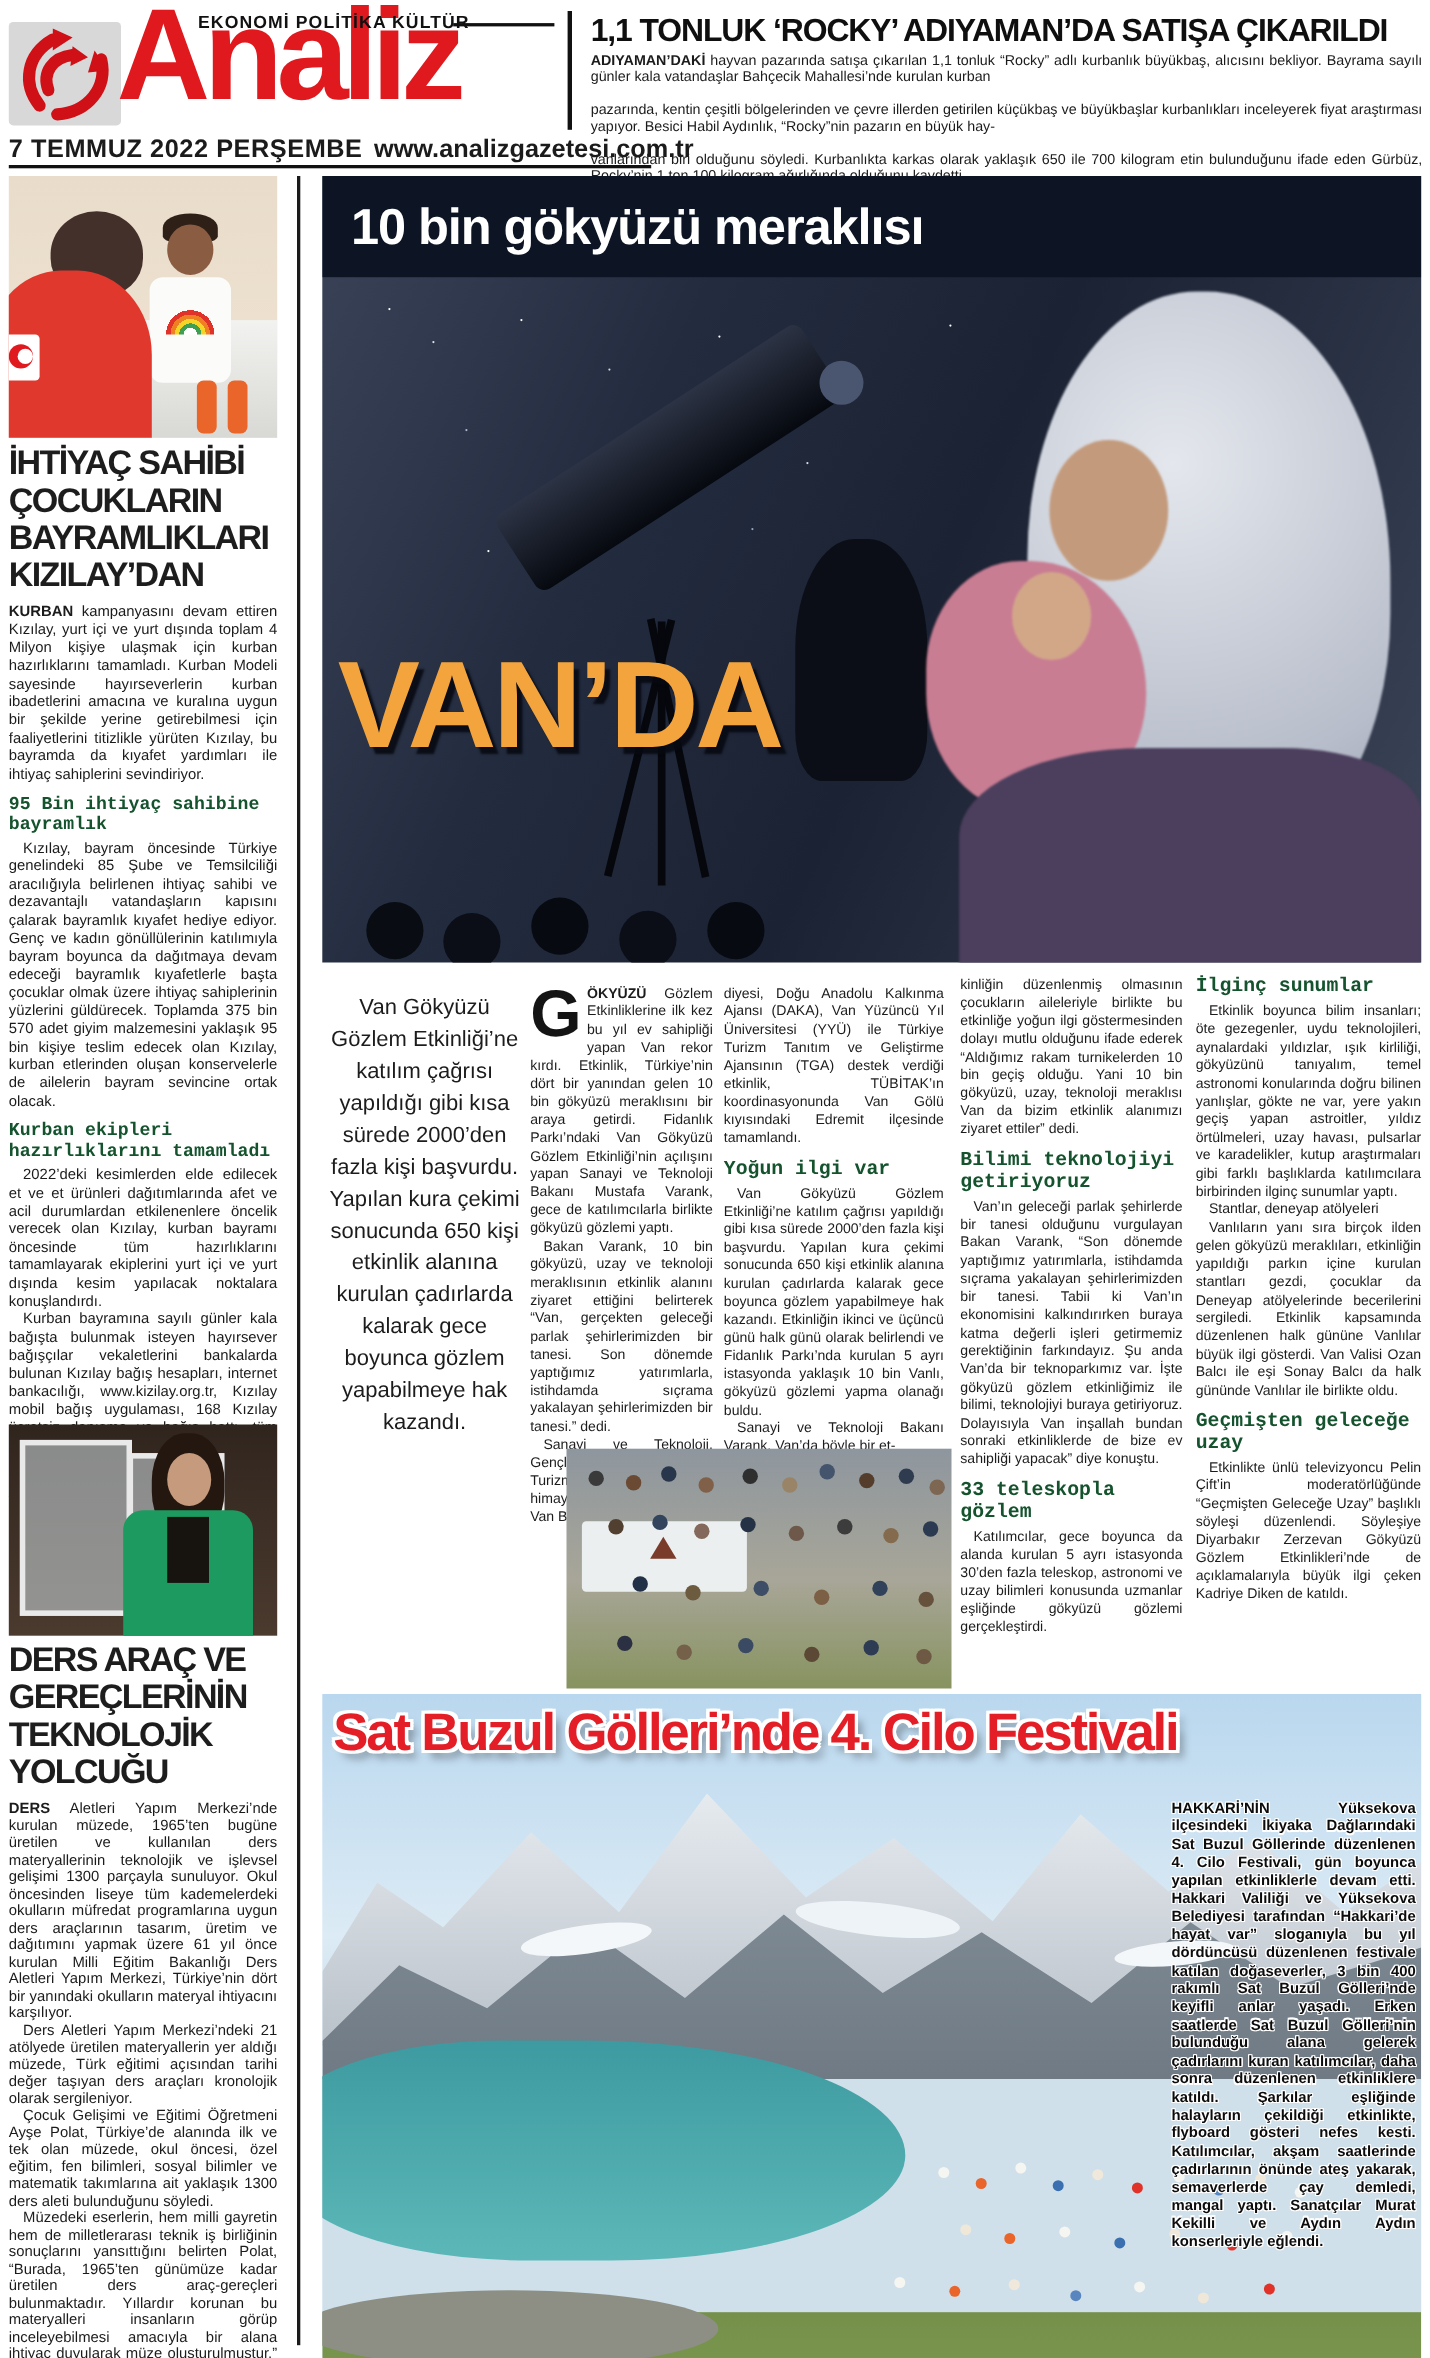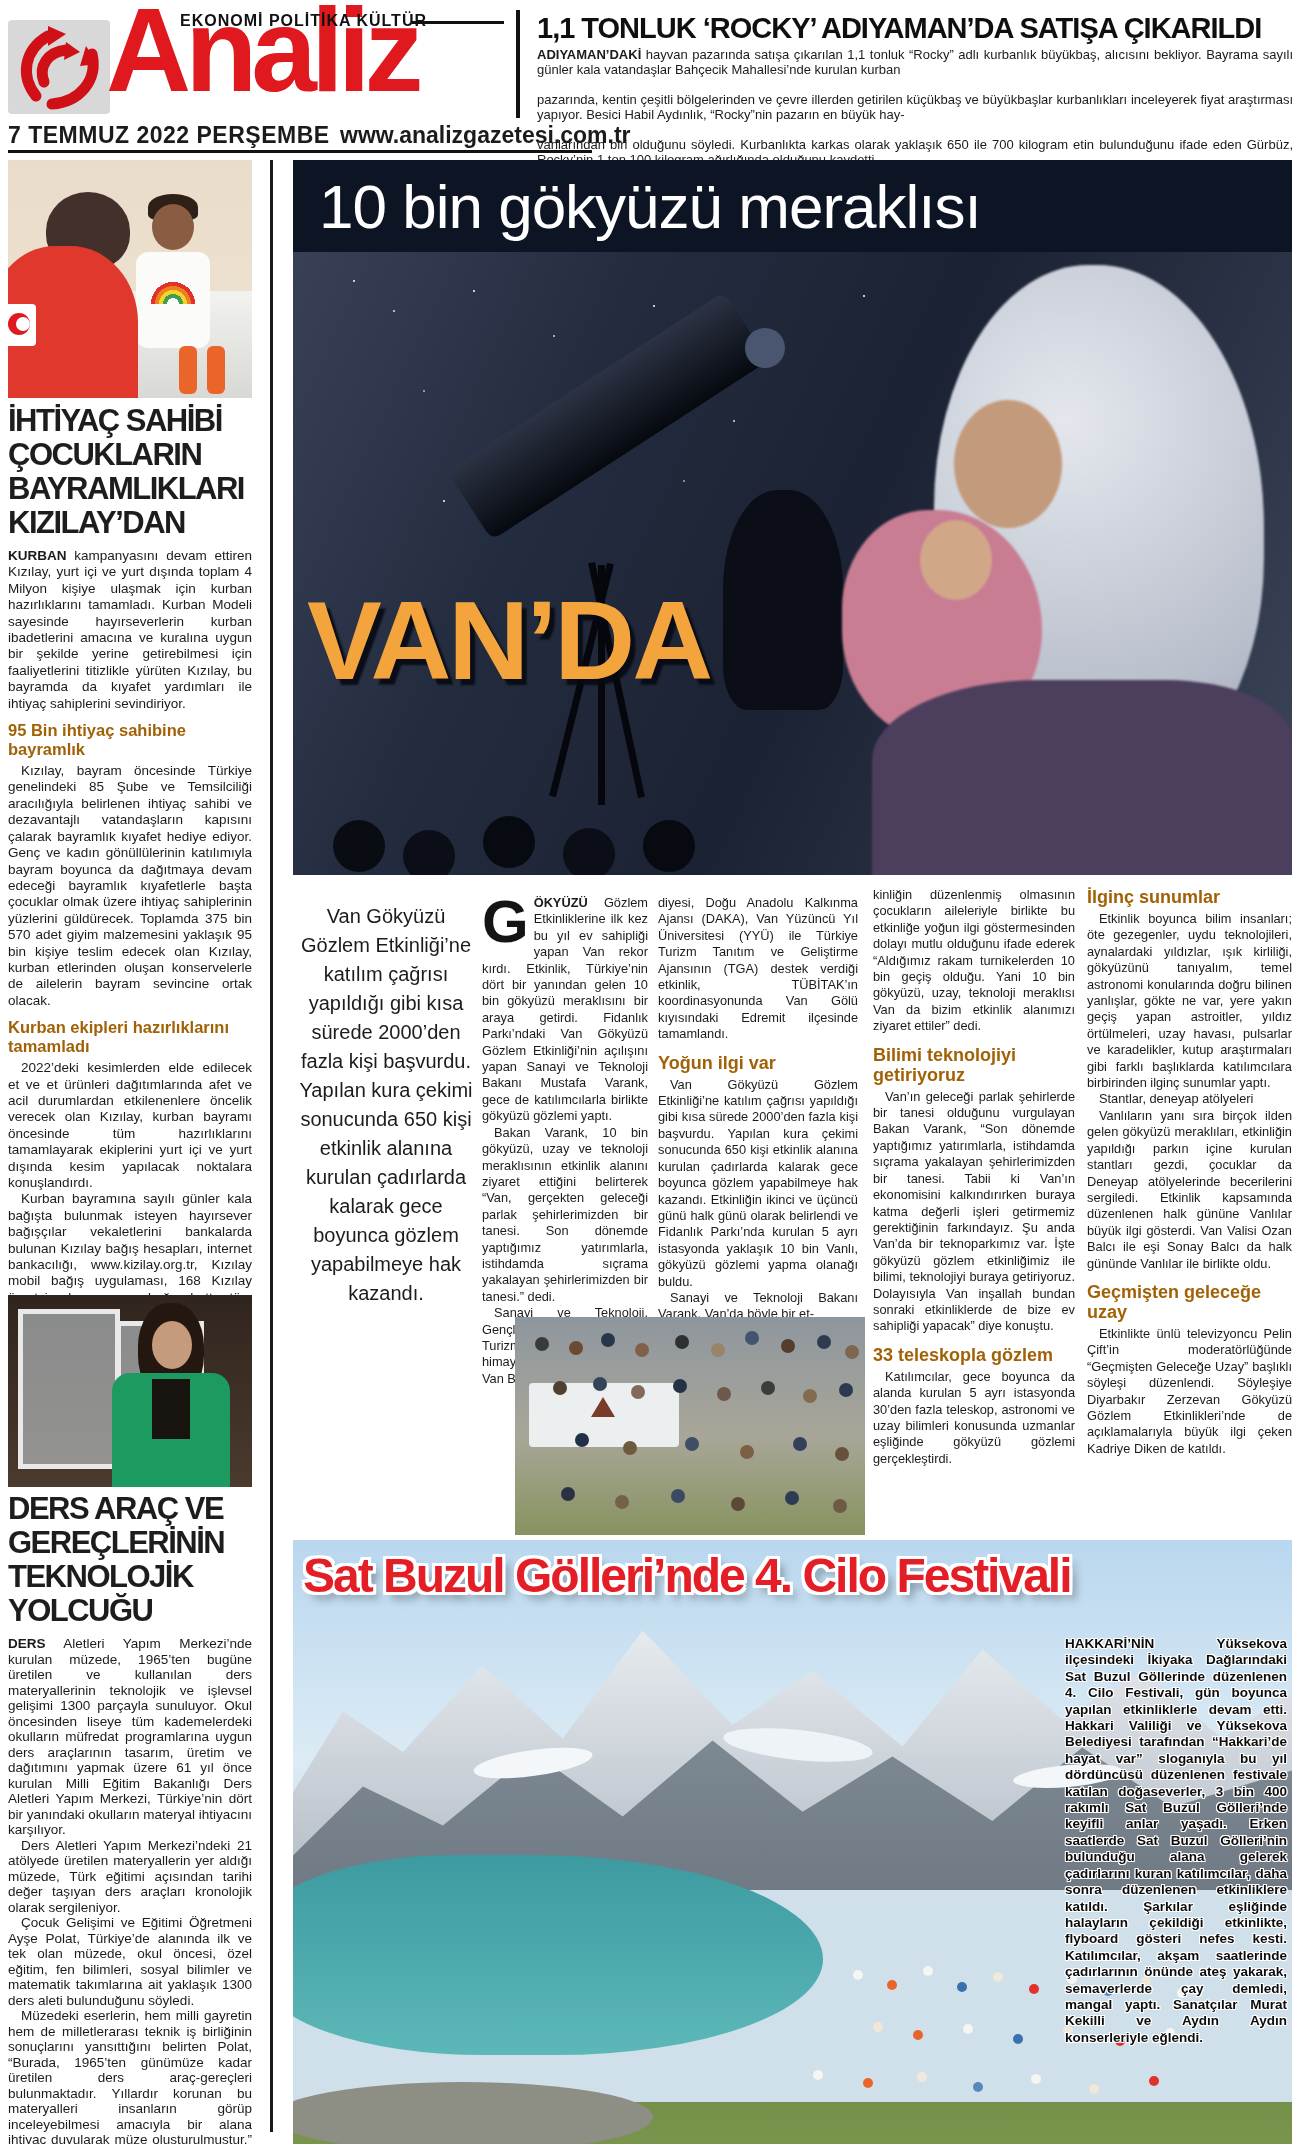--- a/index.html
+++ b/index.html
@@ -41,35 +41,35 @@
     background:radial-gradient(circle at 50% 100%, #ffffff 0 6px, #3f9e4f 6px 10px, #f5d327 10px 14px, #ef7f23 14px 18px, #e03229 18px 22px, transparent 22px);}
   .child-head{position:absolute;right:58px;top:44px;width:42px;height:46px;background:#8a5d43;border-radius:50%;}
   .child-hair{position:absolute;right:54px;top:34px;width:50px;height:26px;background:#2e1f17;border-radius:50% 50% 20% 20%;}
   .child-legs{position:absolute;right:55px;top:186px;width:18px;height:48px;background:#e9652a;border-radius:6px;box-shadow:28px 0 0 #e9652a;}
   
   .rail-article{left:8px;width:244px;}
   .kizilay-article{top:404px;}
   .rail-article h2{margin:0 0 8px 0;font-size:31px;line-height:34px;font-weight:bold;letter-spacing:-1.5px;color:#1d1d1d;}
   .rail-article p{margin:0;font-size:13.5px;line-height:16.4px;text-align:justify;}
   .rail-article p.ind{text-indent:13px;}
-  .red-sub{color:#a16207;font-weight:bold;font-size:16.5px;line-height:19px;margin:9px 0 4px 0;}
+  .red-sub{color:#14532d;font-weight:bold;font-size:16.5px;line-height:19px;margin:9px 0 4px 0;font-family:Liberation Mono, monospace;}
   .museum-photo{left:8px;top:1295px;width:244px;height:192px;background:linear-gradient(#30251e,#4b3a2e);}
   .case{position:absolute;background:rgba(210,222,228,.55);border:5px solid #e9e9e9;}
   .case.one{left:10px;top:14px;width:92px;height:150px;}
   .case.two{left:108px;top:26px;width:78px;height:130px;}
   .curator-hair{position:absolute;right:48px;top:8px;width:66px;height:96px;background:#241710;border-radius:45%;}
   .curator-face{position:absolute;right:60px;top:26px;width:40px;height:48px;background:#c69a7d;border-radius:50%;}
   .curator-jacket{position:absolute;right:22px;top:78px;width:118px;height:114px;background:#1c9a5f;border-radius:18px 18px 0 0;}
   .curator-top{position:absolute;right:62px;top:84px;width:38px;height:60px;background:#17130f;}
   .ders-article{top:1492px;}
   .ders-article p{font-size:13.5px;line-height:15.5px;}
   
   .main-photo{left:293px;top:160px;width:999px;height:715px;background:linear-gradient(115deg,#3a4358 0%,#232c3f 30%,#1b2233 55%,#2c3447 80%,#3e4659 100%);}
   .kicker-band{position:absolute;left:0;top:0;width:100%;height:92px;background:#0d1524;display:flex;align-items:center;padding-left:26px;box-sizing:border-box;}
-  .kicker-text{font-size:62px;font-weight:normal;color:#ffffff;letter-spacing:-1px;}
+  .kicker-text{font-size:46px;font-weight:bold;color:#ffffff;letter-spacing:-1px;}
   .stars{position:absolute;left:60px;top:120px;width:2px;height:2px;background:#fff;border-radius:50%;
     box-shadow:40px 30px 0 #dfe6f2,120px 10px 0 #fff,200px 55px 0 #cdd6e6,300px 25px 0 #fff,420px 70px 0 #b9c4d8,510px 15px 0 #fff,70px 110px 0 #aeb9cf,250px 120px 0 #fff,380px 140px 0 #d7deea,160px 170px 0 #fff,330px 200px 0 #9aa6bd,90px 220px 0 #fff;}
   .scope-tube{position:absolute;left:150px;top:215px;width:330px;height:82px;background:linear-gradient(#2c3344,#06090f);border-radius:10px;transform:rotate(-33deg);}
   .scope-lens{position:absolute;left:452px;top:168px;width:40px;height:40px;background:#4a5570;border-radius:50%;}
   .scope-leg{position:absolute;width:7px;height:240px;background:#05070c;}
   .leg1{left:285px;top:400px;transform:rotate(14deg);}
   .leg2{left:320px;top:400px;transform:rotate(-12deg);}
   .leg3{left:305px;top:405px;}
   .observer{position:absolute;left:430px;top:330px;width:120px;height:220px;background:#0b0e16;border-radius:45% 45% 20% 20%;}
   .hijab{position:absolute;right:28px;top:105px;width:330px;height:520px;background:radial-gradient(circle at 40% 30%,#e4e7ed,#b7bdca 70%,#9aa1b2);border-radius:48% 52% 45% 55%;filter:blur(1px);}

